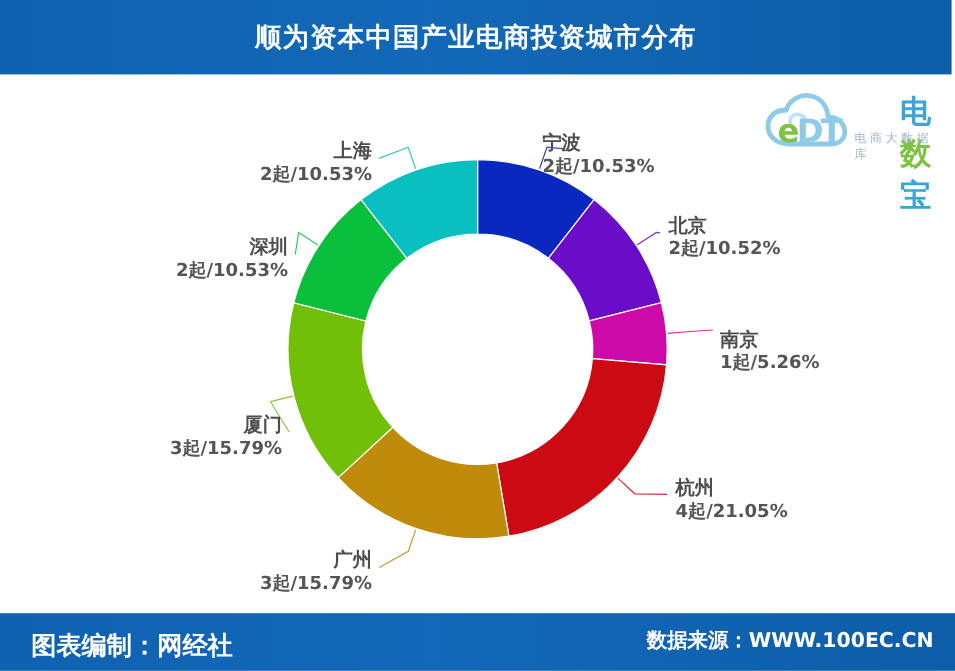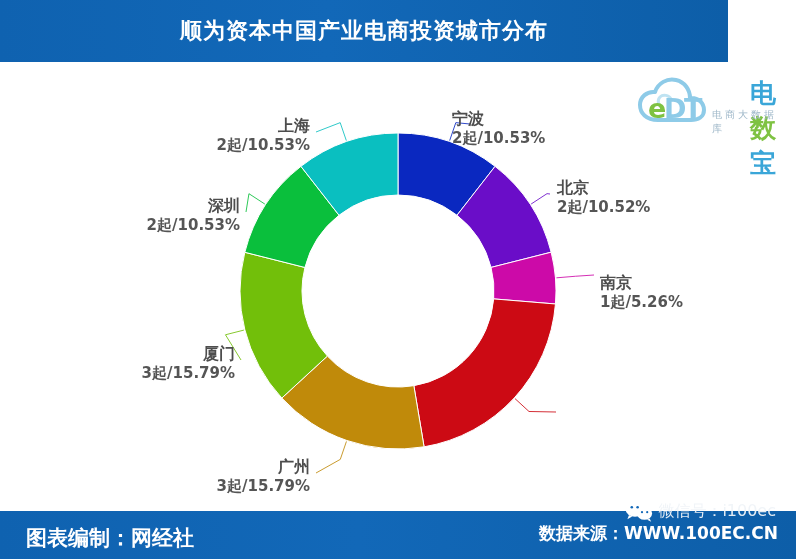--- a/index.html
+++ b/index.html
@@ -6,21 +6,21 @@
   body{
     width:796px;height:559px;
     background:#ffffff;
     font-family:"Liberation Sans","DejaVu Sans",sans-serif;
     overflow:hidden;position:relative;
   }
   #stage{position:absolute;left:0;top:0;width:796px;height:559px;background:#fff;}
 
   
   .header{
-    position:absolute;left:0;top:0;width:728px;height:62px;
+    position:absolute;left:0;top:0;width:793px;height:62px;
     background:linear-gradient(90deg,#0f62b0 0%,#1268b8 45%,#0d5ea8 100%);
     display:flex;align-items:center;justify-content:center;
   }
   .header-title{
     color:#ffffff;font-size:22px;font-weight:bold;letter-spacing:1px;
     font-family:"DejaVu Sans","Liberation Sans",sans-serif;
     white-space:nowrap;
   }
 
   
@@ -132,20 +132,24 @@
     <div class="lbl r" style="left:557px;top:116px;">
       <span class="l1">北京</span>
       <span class="l2"><span>2起</span>/<span>10.52%</span></span>
     </div>
 
     <div class="lbl r" style="left:600px;top:211px;">
       <span class="l1">南京</span>
       <span class="l2"><span>1起</span>/<span>5.26%</span></span>
     </div>
 
+    <div class="lbl r" style="left:563px;top:335px;">
+      <span class="l1">杭州</span>
+      <span class="l2"><span>4起</span>/<span>21.05%</span></span>
+    </div>
 
     <div class="lbl l" style="left:180px;top:395px;width:130px;">
       <span class="l1">广州</span>
       <span class="l2"><span>3起</span>/<span>15.79%</span></span>
     </div>
 
     <div class="lbl l" style="left:105px;top:282px;width:130px;">
       <span class="l1">厦门</span>
       <span class="l2"><span>3起</span>/<span>15.79%</span></span>
     </div>
@@ -157,29 +161,16 @@
 
     <div class="lbl l" style="left:180px;top:54px;width:130px;">
       <span class="l1">上海</span>
       <span class="l2"><span>2起</span>/<span>10.53%</span></span>
     </div>
 
   </div>
 
   <div class="footer">
     <div class="footer-left">图表编制：网经社</div>
-    <div class="wechat-badge">
-      <svg width="30" height="24" viewBox="0 0 30 24">
-        <ellipse cx="11" cy="10" rx="9.5" ry="7.8" fill="#ffffff"></ellipse>
-        <path d="M5 16 L3.4 20.2 L8.2 17.6 Z" fill="#ffffff"></path>
-        <circle cx="7.8" cy="8.2" r="1.3" fill="#1268b8"></circle>
-        <circle cx="13.6" cy="8.2" r="1.3" fill="#1268b8"></circle>
-        <ellipse cx="20.5" cy="14.5" rx="7.6" ry="6.3" fill="#ffffff"></ellipse>
-        <path d="M25.6 19.4 L27.2 22.8 L23.2 20.8 Z" fill="#ffffff"></path>
-        <circle cx="18" cy="13.2" r="1.1" fill="#1268b8"></circle>
-        <circle cx="23.2" cy="13.2" r="1.1" fill="#1268b8"></circle>
-      </svg>
-      <span class="wx-text">微信号：i100ec</span>
-    </div>
     <div class="footer-right">数据来源：WWW.100EC.CN</div>
   </div>
 
 </div>
 
 </body></html>

